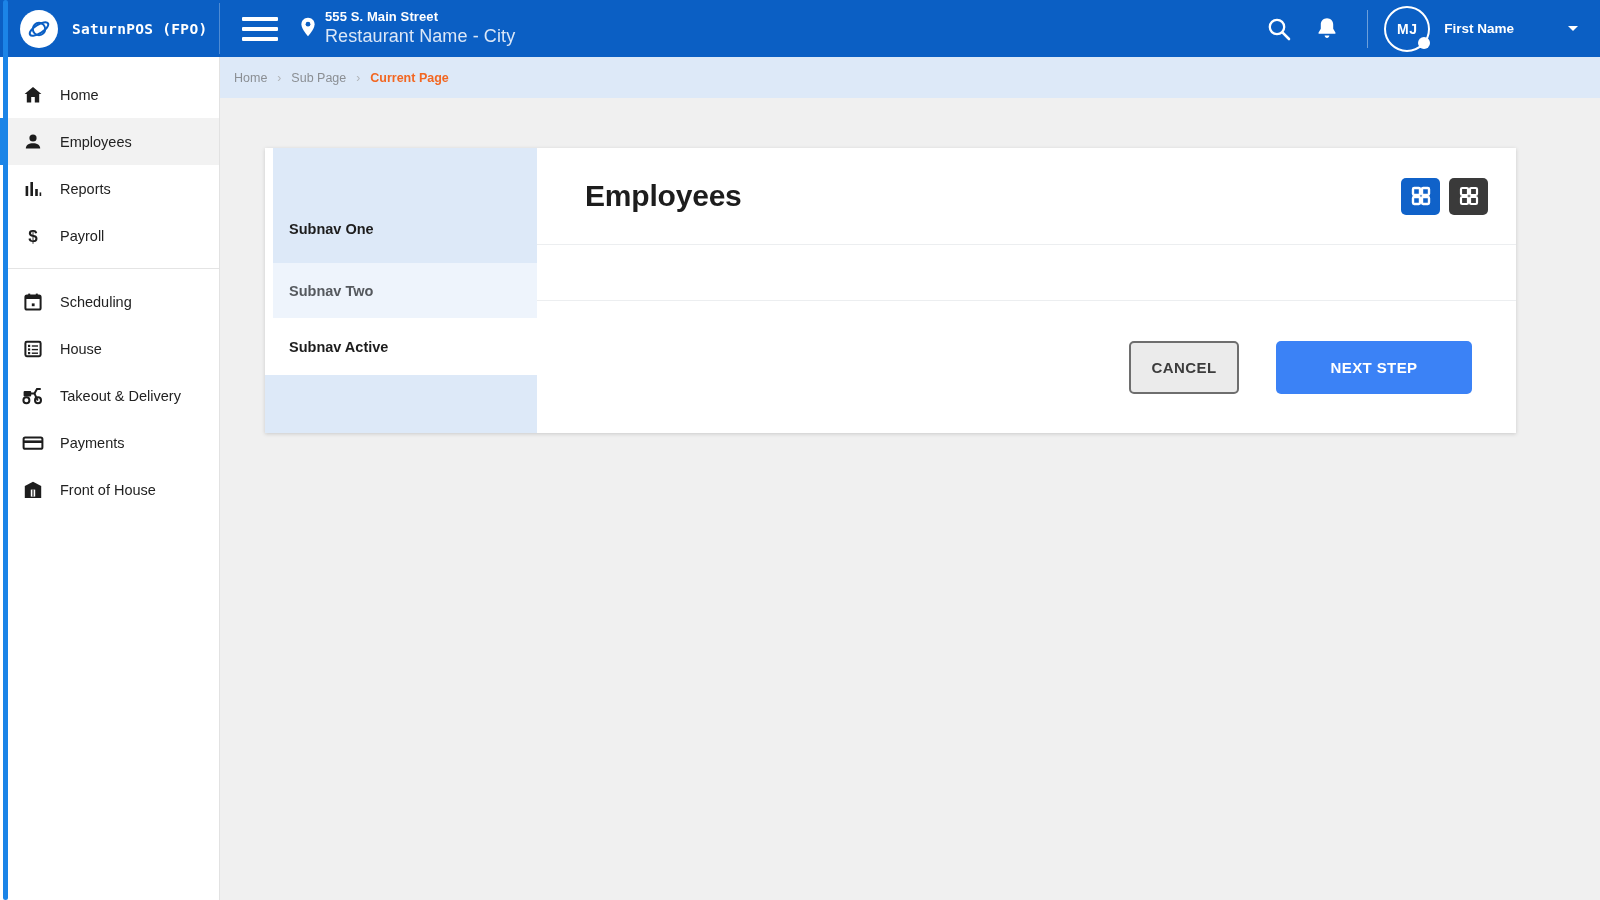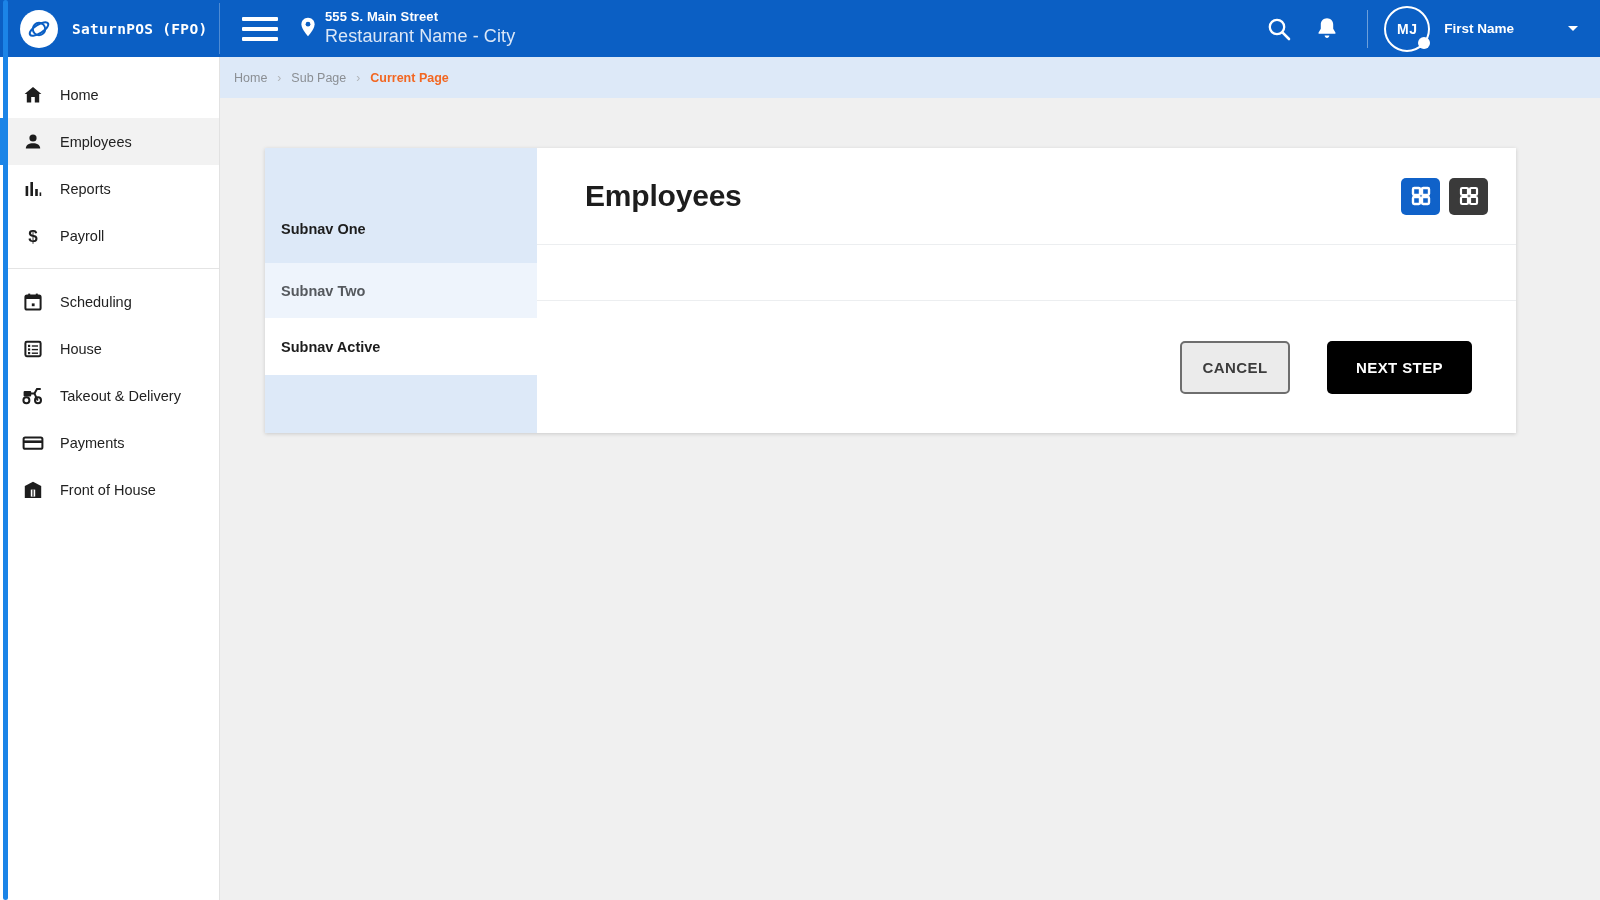--- a/index.html
+++ b/index.html
@@ -150,20 +150,21 @@
   #subnav {
     width: 272px; height: 285px;
     flex: none;
     display: flex; flex-direction: column;
   }
   .subnav-item {
     display: flex; align-items: center;
     padding-left: 16px;
     font-size: 14.5px;
     cursor: pointer;
+    margin-left: 8px;
   }
   .subnav-item.s1 { height: 115px; background:#dde9f8; color:#1d1d1d; font-weight:700; align-items:flex-end; padding-bottom: 26px; }
   .subnav-item.s2 { height: 55px; background:#eef4fc; color:#55595e; font-weight:700; }
   .subnav-item.s3 { height: 57px; background:#ffffff; color:#1d1d1d; font-weight:700; }
   .subnav-filler { flex: 1; background:#dde9f8; }
 
   #panel {
     flex: 1; display: flex; flex-direction: column;
   }
   #panel-header {
@@ -197,21 +198,21 @@
     font-size: 15px; font-weight: 700; letter-spacing: .4px;
     cursor: pointer;
     border: none;
     font-family: "Liberation Sans", sans-serif;
   }
   .btn.secondary {
     width: 110px; background: #ebebeb; color: #3c3c3c;
     border: 2px solid #6e6e6e;
   }
   .btn.primary {
-    width: 145px; background: #000000; color: #ffffff;
+    width: 196px; background: #3b82f6; color: #ffffff;
   }
 </style>
 </head>
 <body>
 
 <div id="left-edge-strip"></div>
 
 <div id="topbar">
 
   <div id="brand">

